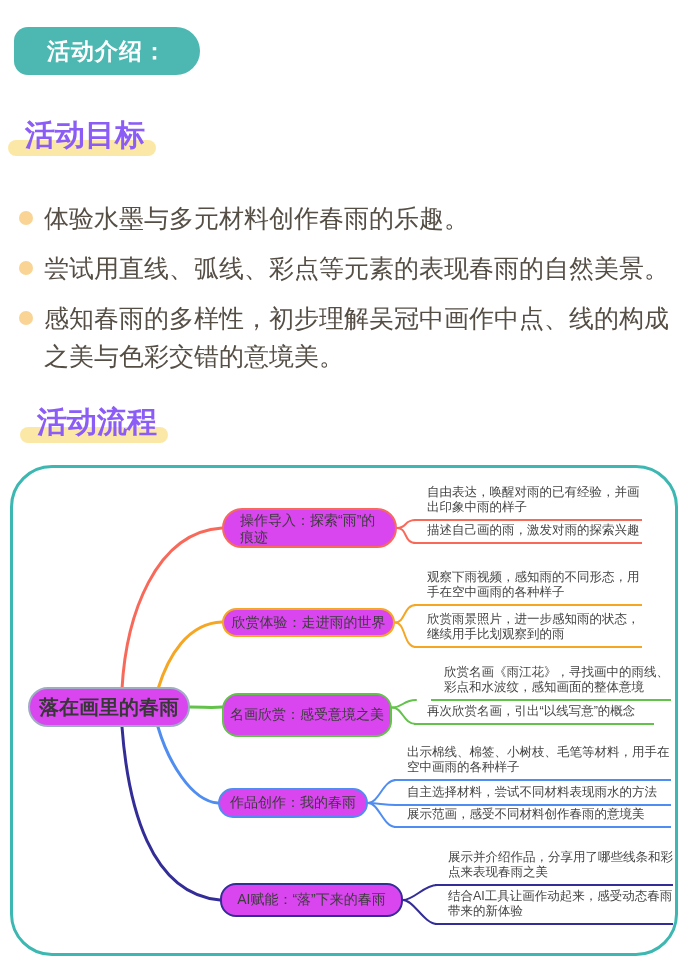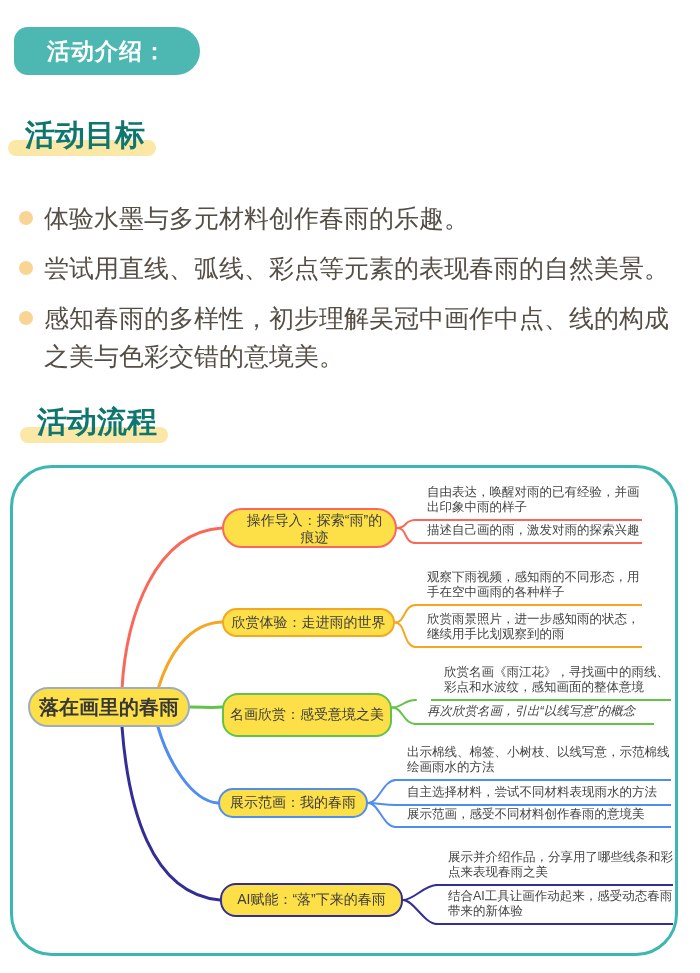--- a/index.html
+++ b/index.html
@@ -10,21 +10,21 @@
   
   .badge{
     position:absolute;left:14px;top:27px;width:186px;height:48px;
     background:var(--badge-bg,#4cb8b1);color:#fff;
     font-size:23px;font-weight:bold;letter-spacing:1px;
     border-radius:14px 24px 24px 14px;
     display:flex;align-items:center;justify-content:center;
   }
   
   .sec-title{
-    position:absolute;left:25px;font-size:30px;font-weight:bold;color:#0f766e;line-height:38px;
+    position:absolute;left:25px;font-size:30px;font-weight:bold;color:#8b5cf6;line-height:38px;
   }
   .sec-title .bar{
     position:absolute;left:-17px;bottom:-2px;width:148px;height:16px;
     background:var(--highlight,#fce8a6);border-radius:8px;z-index:0;
   }
   .sec-title .txt{position:relative;z-index:1;}
   .goals-title{top:116px;}
   .process-title{top:391px;}
   
   .bullets{position:absolute;left:32px;top:187px;width:656px;list-style:none;margin:0;padding:0;}
@@ -36,23 +36,23 @@
     background:var(--dot,#f9d494);
   }
   
   .mindmap{
     position:absolute;left:10px;top:465px;width:668px;height:491px;
     border:3px solid var(--cborder,#3db7b1);border-radius:42px;box-sizing:border-box;
     background:#fff;
   }
   .mindmap svg{position:absolute;left:0;top:0;pointer-events:none;}
   .mm-node{
-    position:absolute;background:#fde047;box-sizing:border-box;
+    position:absolute;background:#d946ef;box-sizing:border-box;
     display:flex;align-items:center;justify-content:center;
-    color:#3c3c3c;white-space:nowrap;text-align:center;
+    color:#3c3c3c;white-space:nowrap;
   }
   .mm-root{
     left:15px;top:219px;width:162px;height:40px;
     border:2.5px solid var(--rootborder,#9fadc4);border-radius:21px;
     font-size:20px;font-weight:bold;color:#373737;z-index:2;
   }
   .mm-branch{
     border-width:2px;border-style:solid;border-radius:16px;
     font-size:14px;z-index:2;
   }
@@ -105,23 +105,23 @@
     <div class="mm-node mm-root">落在画里的春雨</div>
     <div id="mm-nodes">
         <div class="mm-node mm-branch two" style="left: 209px; top: 40px; width: 175px; height: 40px; border-color: rgb(249, 105, 90);">操作导入：探索“雨”的痕迹</div>
         <div class="mm-leaf" style="left: 401px; top: 17px; width: 228px; height: 36px; border-bottom-color: rgb(249, 105, 90);">自由表达，唤醒对雨的已有经验，并画出印象中雨的样子</div>
         <div class="mm-leaf" style="left: 401px; top: 55px; width: 228px; height: 21px; border-bottom-color: rgb(249, 105, 90);">描述自己画的雨，激发对雨的探索兴趣</div>
         <div class="mm-node mm-branch" style="left: 209px; top: 140px; width: 173px; height: 29px; border-color: rgb(245, 166, 35);">欣赏体验：走进雨的世界</div>
         <div class="mm-leaf" style="left: 401px; top: 102px; width: 228px; height: 36px; border-bottom-color: rgb(245, 166, 35);">观察下雨视频，感知雨的不同形态，用手在空中画雨的各种样子</div>
         <div class="mm-leaf" style="left: 401px; top: 144px; width: 228px; height: 36px; border-bottom-color: rgb(245, 166, 35);">欣赏雨景照片，进一步感知雨的状态，继续用手比划观察到的雨</div>
         <div class="mm-node mm-branch" style="left: 209px; top: 225px; width: 170px; height: 44px; border-color: rgb(98, 194, 74);">名画欣赏：感受意境之美</div>
         <div class="mm-leaf" style="left: 418px; top: 197px; width: 240px; height: 36px; border-bottom-color: rgb(98, 194, 74);">欣赏名画《雨江花》，寻找画中的雨线、彩点和水波纹，感知画面的整体意境</div>
-        <div class="mm-leaf" style="left: 401px; top: 236px; width: 240px; height: 21px; border-bottom-color: rgb(98, 194, 74); font-style: italic;">再次欣赏名画，引出“以线写意”的概念</div>
-        <div class="mm-node mm-branch" style="left: 205px; top: 320px; width: 150px; height: 30px; border-color: rgb(79, 141, 240);">展示范画：我的春雨</div>
-        <div class="mm-leaf" style="left: 381px; top: 277px; width: 277px; height: 36px; border-bottom-color: rgb(79, 141, 240);">出示棉线、棉签、小树枝、以线写意，示范棉线绘画雨水的方法</div>
+        <div class="mm-leaf" style="left: 401px; top: 236px; width: 240px; height: 21px; border-bottom-color: rgb(98, 194, 74);">再次欣赏名画，引出“以线写意”的概念</div>
+        <div class="mm-node mm-branch" style="left: 205px; top: 320px; width: 150px; height: 30px; border-color: rgb(79, 141, 240);">作品创作：我的春雨</div>
+        <div class="mm-leaf" style="left: 381px; top: 277px; width: 277px; height: 36px; border-bottom-color: rgb(79, 141, 240);">出示棉线、棉签、小树枝、毛笔等材料，用手在空中画雨的各种样子</div>
         <div class="mm-leaf" style="left: 381px; top: 317px; width: 277px; height: 21px; border-bottom-color: rgb(79, 141, 240);">自主选择材料，尝试不同材料表现雨水的方法</div>
         <div class="mm-leaf" style="left: 381px; top: 339px; width: 277px; height: 21px; border-bottom-color: rgb(79, 141, 240);">展示范画，感受不同材料创作春雨的意境美</div>
         <div class="mm-node mm-branch" style="left: 207px; top: 415px; width: 183px; height: 34px; border-color: rgb(51, 45, 151);">AI赋能：“落”下来的春雨</div>
         <div class="mm-leaf" style="left: 422px; top: 382px; width: 238px; height: 36px; border-bottom-color: rgb(51, 45, 151);">展示并介绍作品，分享用了哪些线条和彩点来表现春雨之美</div>
         <div class="mm-leaf" style="left: 422px; top: 421px; width: 238px; height: 36px; border-bottom-color: rgb(51, 45, 151);">结合AI工具让画作动起来，感受动态春雨带来的新体验</div>
       </div>
   </div>
 
 </div>
 

